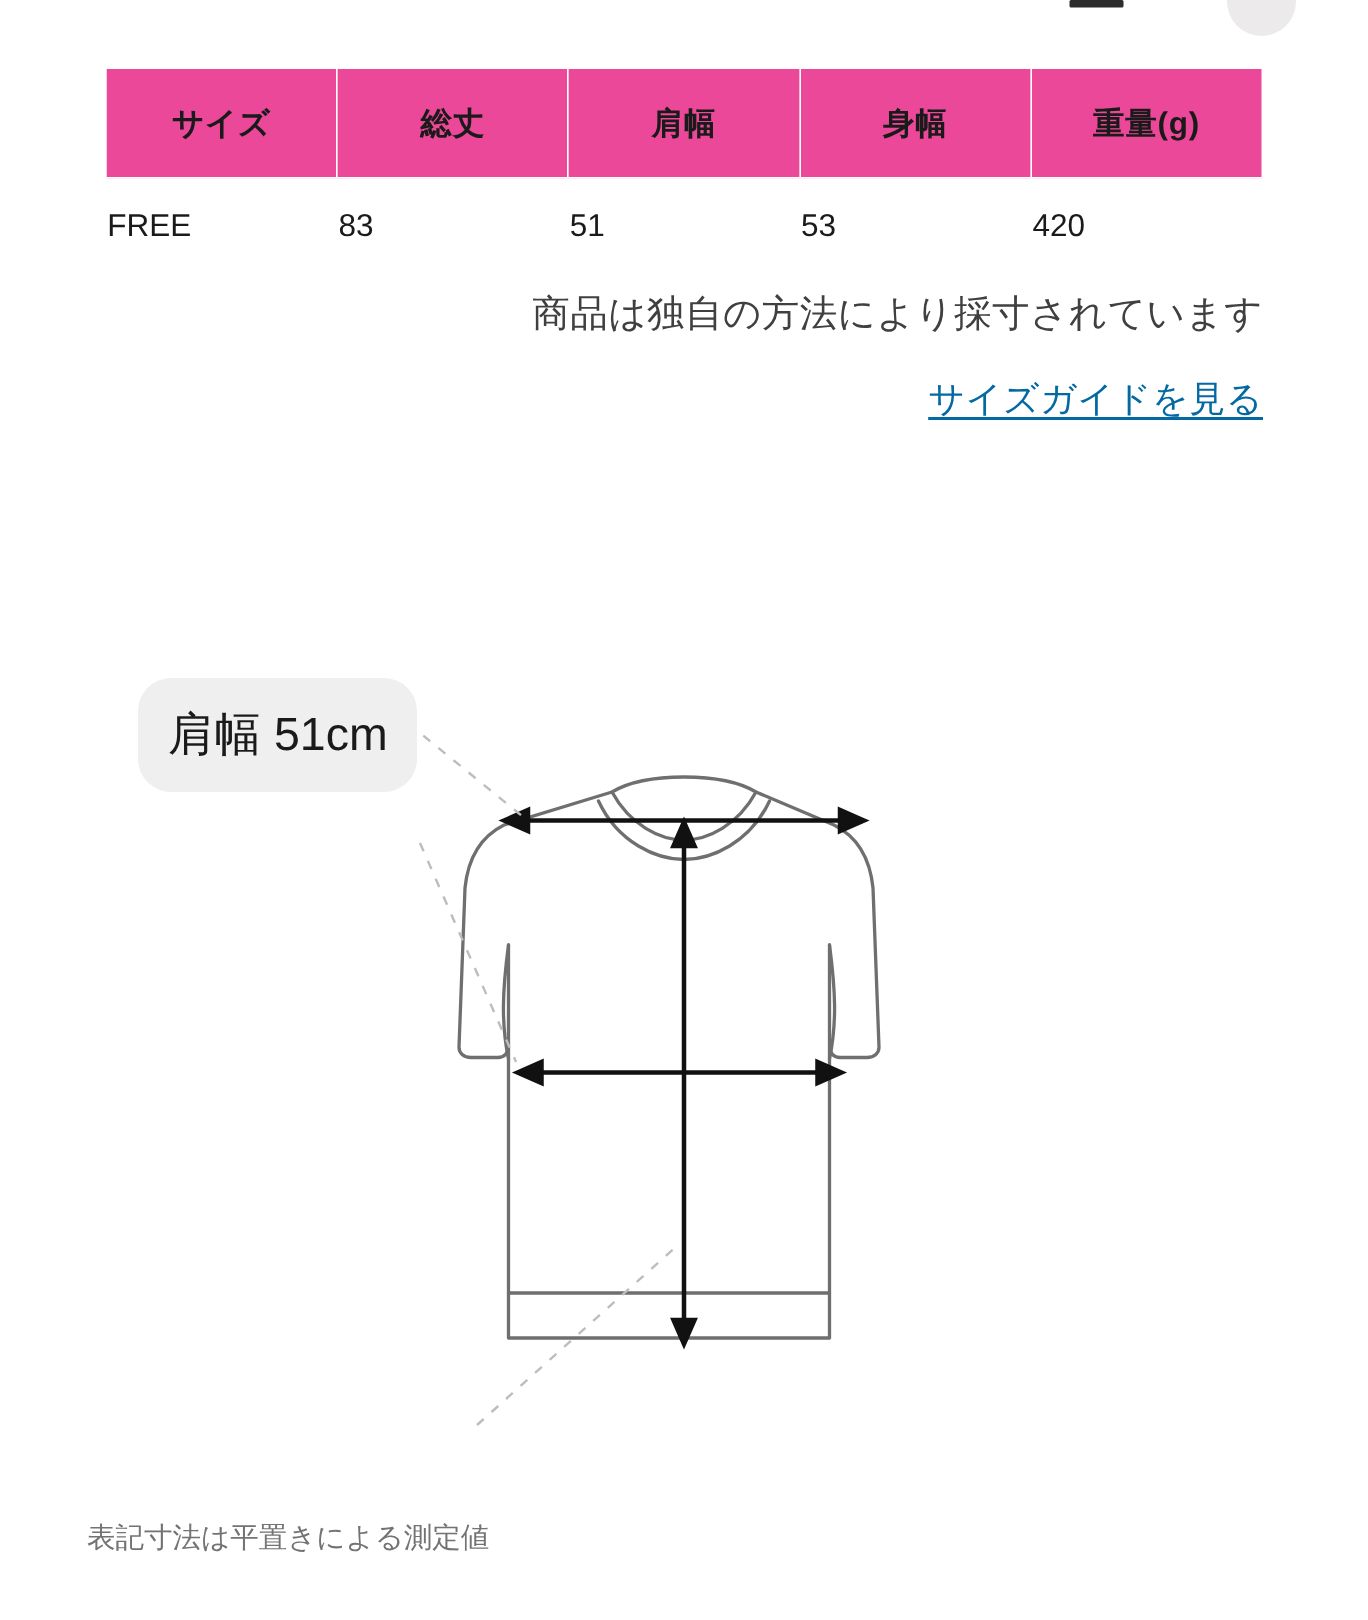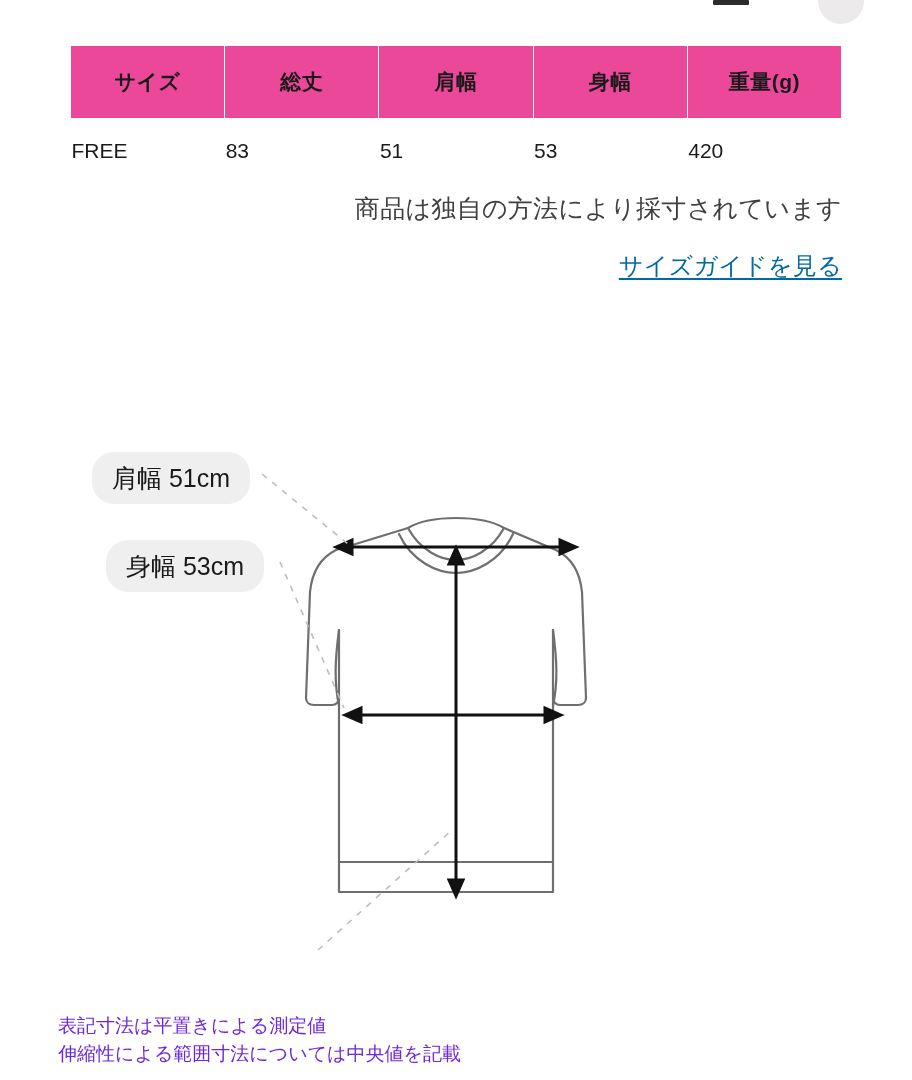--- a/index.html
+++ b/index.html
@@ -106,37 +106,37 @@
   .diagram svg {
     display: block;
   }
 
   .callout {
     position: absolute;
     background: #efefef;
     border-radius: 22px;
     height: 44px;
     line-height: 44px;
-    padding: 4px 20px;
-    font-size: 25px;
+    padding: 16px 20px;
+    font-size: 31px;
     color: #1a1a1a;
     white-space: nowrap;
   }
   #callout-shoulder { top: 22px;  left: 92px; }
   #callout-chest    { top: 110px; left: 106px; }
   #callout-length   { top: 528px; left: 155px; }
 
   
   .footnotes {
     position: absolute;
     left: 58px;
     top: 1012px;
     font-size: 19px;
     line-height: 1.45;
-    color: #6d28d9;
+    color: #737373;
   }
   .footnotes div { white-space: nowrap; }
 </style>
 </head>
 <body>
 
 <div class="top-strip">
   <div class="top-dash"></div>
   <div class="top-circle"></div>
 </div>
@@ -222,19 +222,17 @@
     </g>
 
     <g stroke="#bdbdbd" stroke-width="1.6" stroke-dasharray="6 7" fill="none">
       <line x1="262" y1="44" x2="348" y2="114"></line>
       <line x1="280" y1="132" x2="344" y2="278"></line>
       <line x1="318" y1="520" x2="452" y2="400"></line>
     </g>
   </svg>
 
   <div class="callout" id="callout-shoulder">肩幅 51cm</div>
-  <div class="callout" id="callout-chest">身幅 53cm</div>
 </div>
 
 <div class="footnotes">
   <div>表記寸法は平置きによる測定値</div>
-  <div>伸縮性による範囲寸法については中央値を記載</div>
 </div>
 
 </body></html>

